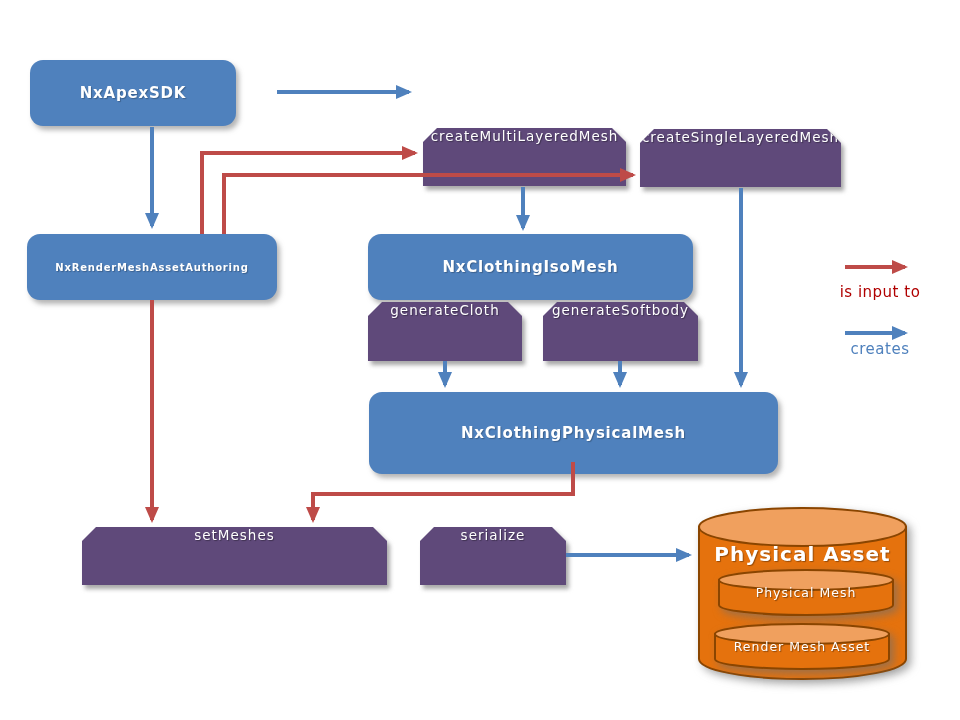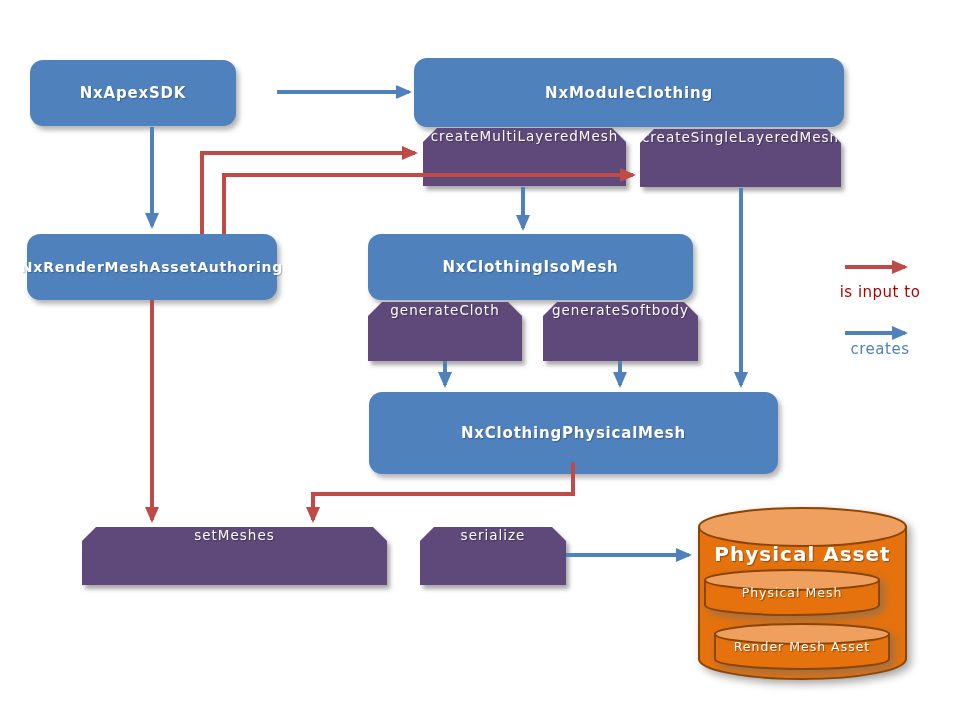--- a/index.html
+++ b/index.html
@@ -50,25 +50,22 @@
 </style>
 </head>
 <body>
 
 <div class="canvas">
 
   <div class="box-blue" style="left:30px;top:60px;width:206px;height:66px;">
     <span>NxApexSDK</span>
   </div>
 
-  <div class="box-blue" style="left:414px;top:58px;width:430px;height:69px;">
-    <span>NxModuleClothing</span>
-  </div>
 
-  <div class="box-blue" style="left:27px;top:234px;width:250px;height:66px;font-size:14px;">
+  <div class="box-blue" style="left:27px;top:234px;width:250px;height:66px;font-size:10px;">
     <span>NxRenderMeshAssetAuthoring</span>
   </div>
 
   <div class="box-blue" style="left:368px;top:234px;width:325px;height:66px;">
     <span>NxClothingIsoMesh</span>
   </div>
 
   <div class="box-blue" style="left:369px;top:392px;width:409px;height:82px;">
     <span>NxClothingPhysicalMesh</span>
   </div>
@@ -110,21 +107,21 @@
     </div>
   </div>
 
   <div class="cyl-container" style="left:697px;top:506px;width:211px;height:177px;">
     <svg class="cyl-svg" width="211" height="177" viewBox="0 0 211 177">
       <path class="cyl-body-fill" d="M2,21 L2,153 A103.5,20 0 0 0 209,153 L209,21 Z"></path>
       <ellipse class="cyl-top-fill" cx="105.5" cy="21" rx="103.5" ry="19"></ellipse>
     </svg>
     <div class="cyl-title" style="top:36px;">Physical Asset</div>
 
-    <div class="cyl-small" style="left:7px;top:63px;width:176px;height:47px;">
+    <div class="cyl-small" style="left:21px;top:63px;width:176px;height:47px;">
       <svg class="cyl-svg" width="176" height="47" viewBox="0 0 176 47">
         <path class="cyl-body-fill" d="M1,11 L1,36 A87,10 0 0 0 175,36 L175,11 Z"></path>
         <ellipse class="cyl-top-fill" cx="88" cy="11" rx="87" ry="10"></ellipse>
       </svg>
       <div class="cyl-small-label">Physical Mesh</div>
     </div>
 
     <div class="cyl-small" style="left:17px;top:117px;width:176px;height:47px;">
       <svg class="cyl-svg" width="176" height="47" viewBox="0 0 176 47">
         <path class="cyl-body-fill" d="M1,11 L1,36 A87,10 0 0 0 175,36 L175,11 Z"></path>

